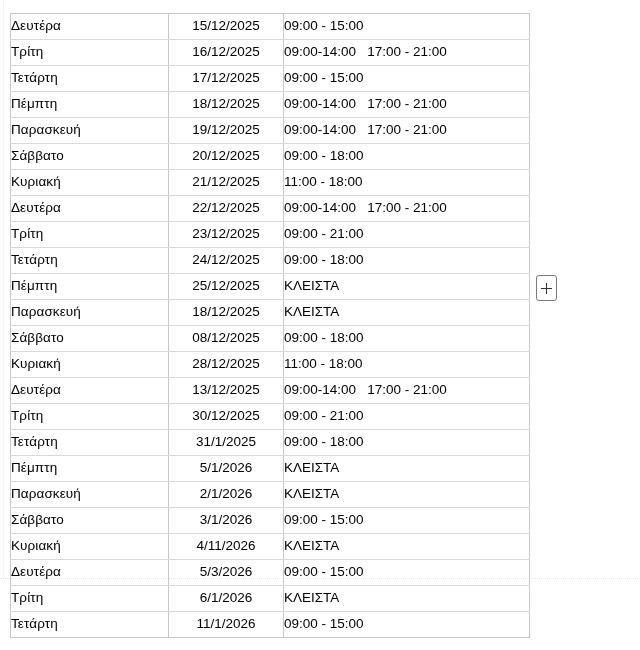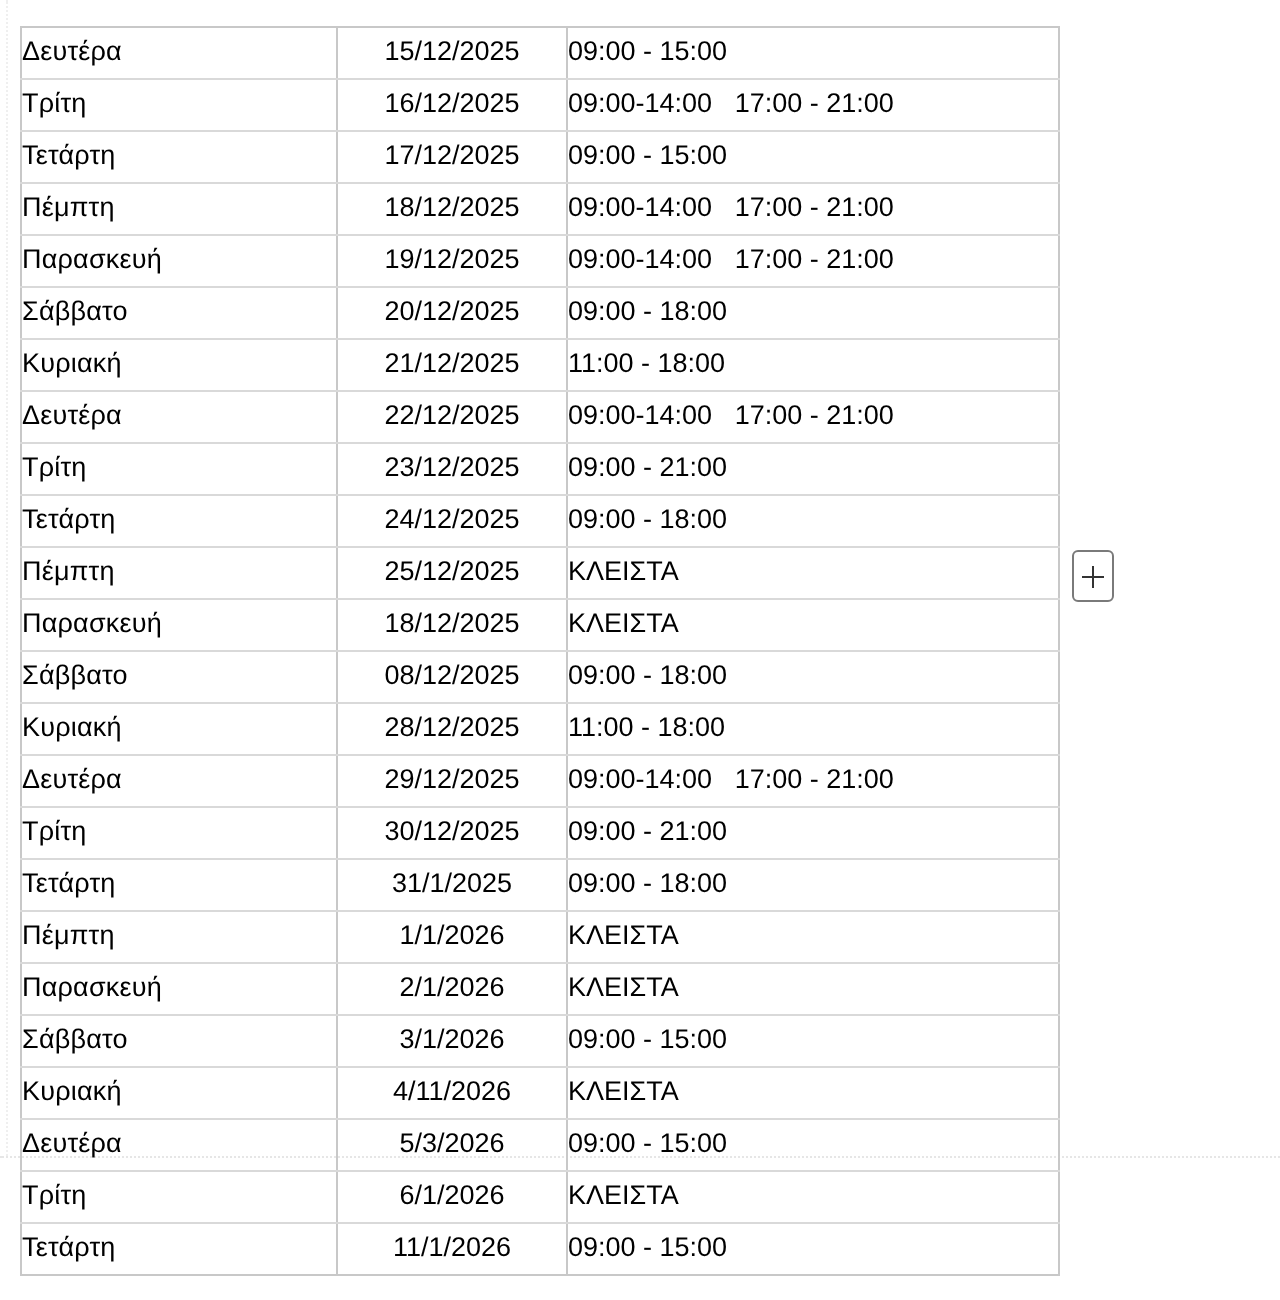--- a/index.html
+++ b/index.html
@@ -195,36 +195,36 @@
           <td class="cell-date">08/12/2025</td>
           <td class="cell-hours">09:00 - 18:00</td>
         </tr>
         <tr>
           <td class="cell-day">Κυριακή</td>
           <td class="cell-date">28/12/2025</td>
           <td class="cell-hours">11:00 - 18:00</td>
         </tr>
         <tr>
           <td class="cell-day">Δευτέρα</td>
-          <td class="cell-date">29/12/2025</td>
+          <td class="cell-date">13/12/2025</td>
           <td class="cell-hours">09:00-14:00   17:00 - 21:00</td>
         </tr>
         <tr>
           <td class="cell-day">Τρίτη</td>
           <td class="cell-date">30/12/2025</td>
           <td class="cell-hours">09:00 - 21:00</td>
         </tr>
         <tr>
           <td class="cell-day">Τετάρτη</td>
           <td class="cell-date">31/1/2025</td>
           <td class="cell-hours">09:00 - 18:00</td>
         </tr>
         <tr>
           <td class="cell-day">Πέμπτη</td>
-          <td class="cell-date">1/1/2026</td>
+          <td class="cell-date">5/1/2026</td>
           <td class="cell-hours">ΚΛΕΙΣΤΑ</td>
         </tr>
         <tr>
           <td class="cell-day">Παρασκευή</td>
           <td class="cell-date">2/1/2026</td>
           <td class="cell-hours">ΚΛΕΙΣΤΑ</td>
         </tr>
         <tr>
           <td class="cell-day">Σάββατο</td>
           <td class="cell-date">3/1/2026</td>

